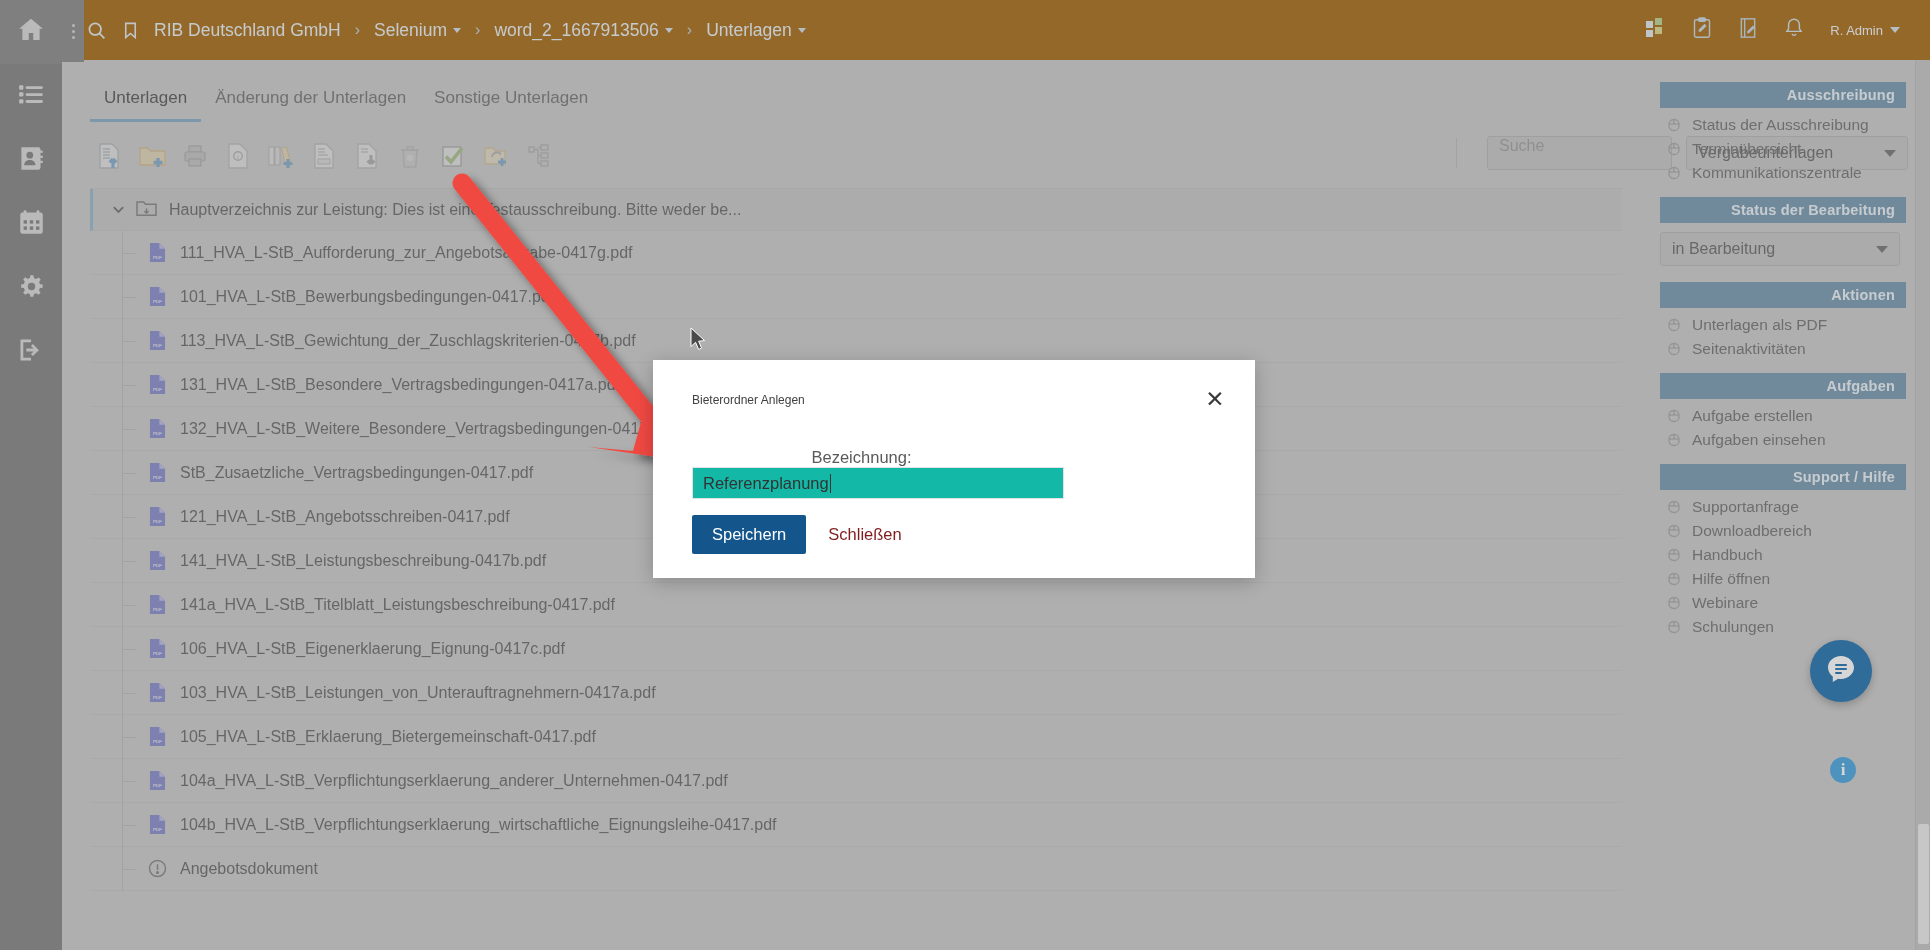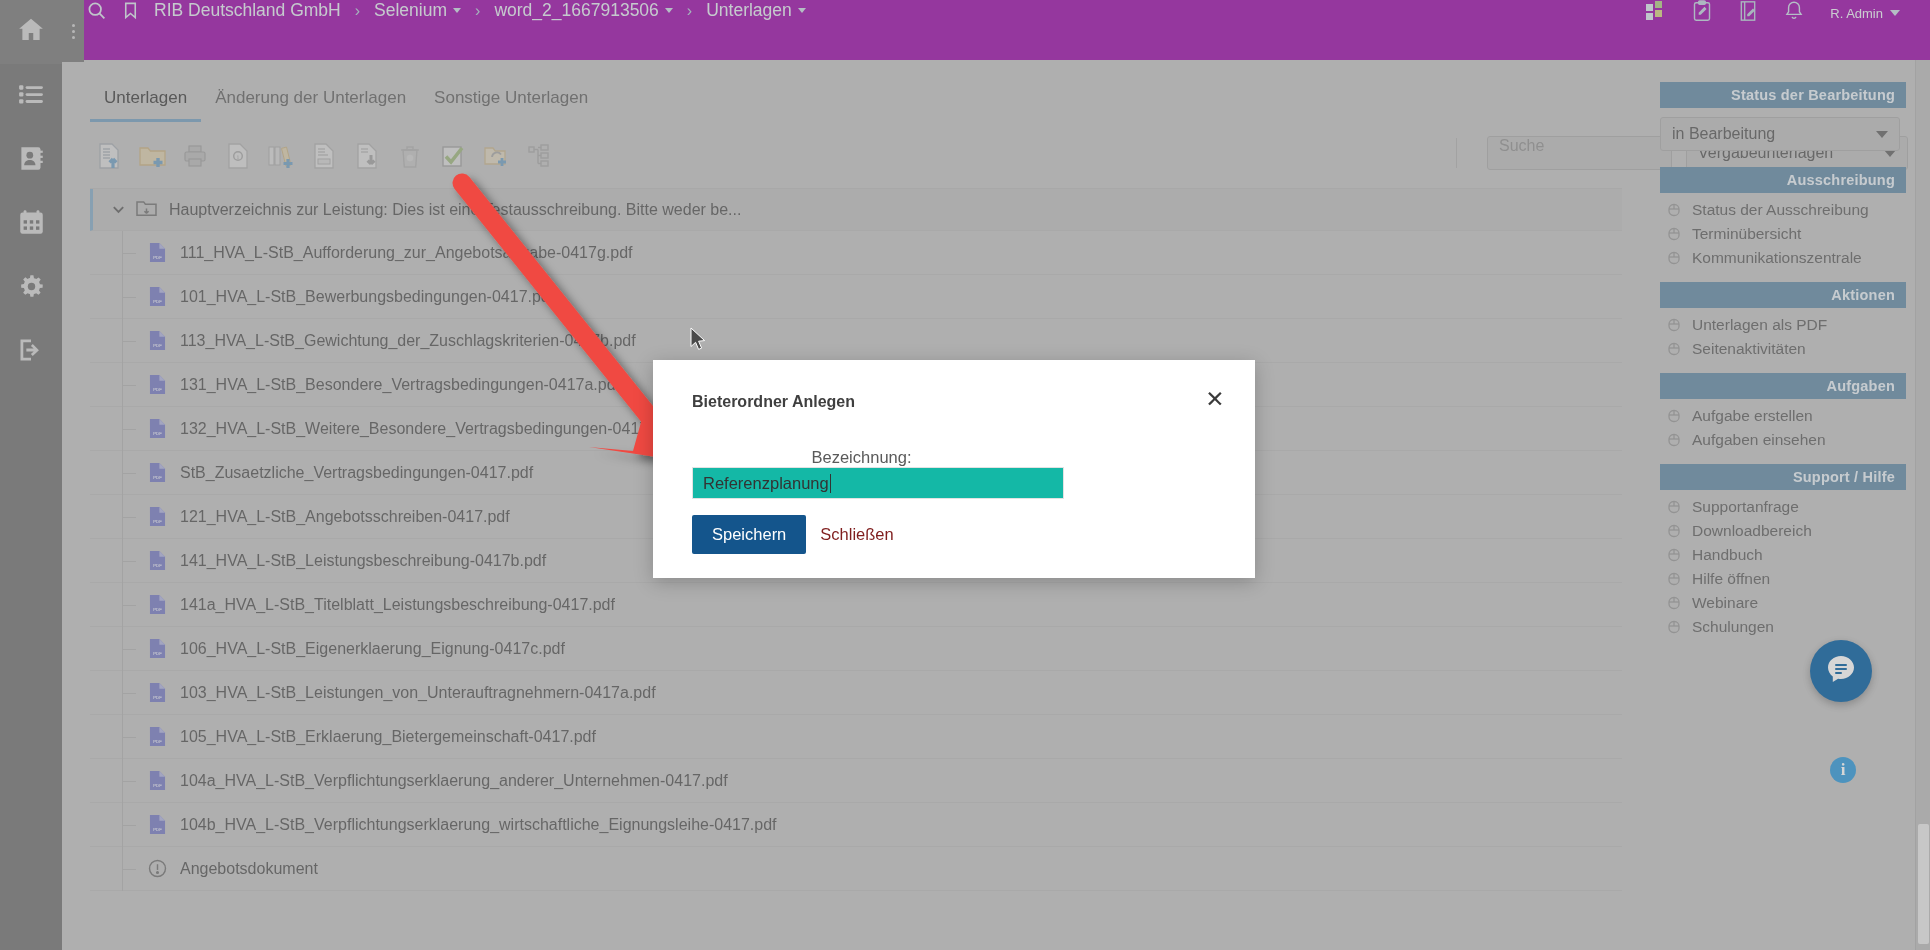--- a/index.html
+++ b/index.html
@@ -43,22 +43,22 @@
     display: flex; align-items: center; justify-content: center;
     flex-direction: column; gap: 3px;
     z-index: 6;
   }
   .rail-dots i { width: 3px; height: 3px; background: #d2d2d2; border-radius: 50%; display:block; }
 
   
   .topbar {
     position: absolute; left: 62px; top: 0;
     width: 1868px; height: 60px;
-    background: #a21caf;
-    display: flex; align-items: flex-start;
+    background: #a16207;
+    display: flex; align-items: center;
     padding-left: 24px; padding-right: 16px;
     z-index: 4;
   }
   .topbar .tb-icon { margin-right: 14px; display:flex; align-items:center; }
   .topbar .tb-icon svg { fill: none; stroke: #dfe8ee; stroke-width: 2; }
   .crumbs { display: flex; align-items: center; flex: 1; gap: 0; }
   .crumb {
     color: #e7eef3; font-size: 17.5px; white-space: nowrap;
     display: flex; align-items: center;
   }
@@ -227,21 +227,21 @@
   
   .modal {
     position: absolute; left: 653px; top: 360px;
     width: 602px; height: 218px;
     background: #ffffff;
     box-shadow: 0 4px 18px rgba(0,0,0,.22);
     z-index: 30;
   }
   .modal-title {
     position: absolute; left: 39px; top: 33px;
-    font-size: 16px; color: #3f3f3f; font-weight: bold;
+    font-size: 12px; color: #3f3f3f;
   }
   .modal-close {
     position: absolute; right: 26px; top: 25px;
     width: 28px; height: 28px;
     display: flex; align-items: center; justify-content: center;
     color: #3a3a3a; font-size: 23px; line-height: 1;
     font-family: "Liberation Sans", sans-serif;
   }
   .modal-field {
     position: absolute; left: 39px; top: 88px;
@@ -253,21 +253,21 @@
     background: #14b8a6; border: 1px solid #e2e2e2;
     display: flex; align-items: center; padding: 0 10px;
     font-size: 16.5px; color: #333;
   }
   .caretbar {
     display: inline-block; width: 1px; height: 19px;
     background: #333; margin-left: 1px;
   }
   .modal-actions {
     position: absolute; left: 39px; top: 155px;
-    display: flex; align-items: flex-end; gap: 6px;
+    display: flex; align-items: flex-end; gap: 14px;
   }
   .btn-primary {
     background: #14558c; color: #fff;
     font-size: 16.5px; padding: 10px 20px; border: none; border-radius: 2px;
   }
   .btn-link {
     color: #7f1d1d; font-size: 16.5px; padding: 10px 8px;
   }
 </style>
 </head>
@@ -756,54 +756,54 @@
                 <circle cx="10" cy="14.2" r="0.9" fill="#7c7c7c"></circle>
               </svg>
           </span>
           <span class="rowlabel">Angebotsdokument</span>
         </div>
       </div>
 
       <div class="rightpanel">
 
         <div>
+          <div class="panel-head">Ausschreibung</div>
+          <div class="panel-list">
+            <div class="panel-item">
+              <span class="micon"><svg width="16" height="16" viewBox="0 0 16 16" fill="none" stroke="#a0a0a0" stroke-width="1.3">
+                    <rect x="3" y="2.5" width="10" height="11" rx="4.6"></rect>
+                    <line x1="8" y1="2.5" x2="8" y2="7"></line>
+                    <line x1="3" y1="7" x2="13" y2="7"></line>
+                  </svg></span>
+              <span>Status der Ausschreibung</span>
+            </div>
+            <div class="panel-item">
+              <span class="micon"><svg width="16" height="16" viewBox="0 0 16 16" fill="none" stroke="#a0a0a0" stroke-width="1.3">
+                    <rect x="3" y="2.5" width="10" height="11" rx="4.6"></rect>
+                    <line x1="8" y1="2.5" x2="8" y2="7"></line>
+                    <line x1="3" y1="7" x2="13" y2="7"></line>
+                  </svg></span>
+              <span>Terminübersicht</span>
+            </div>
+            <div class="panel-item">
+              <span class="micon"><svg width="16" height="16" viewBox="0 0 16 16" fill="none" stroke="#a0a0a0" stroke-width="1.3">
+                    <rect x="3" y="2.5" width="10" height="11" rx="4.6"></rect>
+                    <line x1="8" y1="2.5" x2="8" y2="7"></line>
+                    <line x1="3" y1="7" x2="13" y2="7"></line>
+                  </svg></span>
+              <span>Kommunikationszentrale</span>
+            </div>
+          </div>
+        </div>
+
+        <div>
           <div class="panel-head">Status der Bearbeitung</div>
           <div class="panel-select">
             <span>in Bearbeitung</span>
             <i class="caret"></i>
-          </div>
-        </div>
-
-        <div>
-          <div class="panel-head">Ausschreibung</div>
-          <div class="panel-list">
-            <div class="panel-item">
-              <span class="micon"><svg width="16" height="16" viewBox="0 0 16 16" fill="none" stroke="#a0a0a0" stroke-width="1.3">
-                    <rect x="3" y="2.5" width="10" height="11" rx="4.6"></rect>
-                    <line x1="8" y1="2.5" x2="8" y2="7"></line>
-                    <line x1="3" y1="7" x2="13" y2="7"></line>
-                  </svg></span>
-              <span>Status der Ausschreibung</span>
-            </div>
-            <div class="panel-item">
-              <span class="micon"><svg width="16" height="16" viewBox="0 0 16 16" fill="none" stroke="#a0a0a0" stroke-width="1.3">
-                    <rect x="3" y="2.5" width="10" height="11" rx="4.6"></rect>
-                    <line x1="8" y1="2.5" x2="8" y2="7"></line>
-                    <line x1="3" y1="7" x2="13" y2="7"></line>
-                  </svg></span>
-              <span>Terminübersicht</span>
-            </div>
-            <div class="panel-item">
-              <span class="micon"><svg width="16" height="16" viewBox="0 0 16 16" fill="none" stroke="#a0a0a0" stroke-width="1.3">
-                    <rect x="3" y="2.5" width="10" height="11" rx="4.6"></rect>
-                    <line x1="8" y1="2.5" x2="8" y2="7"></line>
-                    <line x1="3" y1="7" x2="13" y2="7"></line>
-                  </svg></span>
-              <span>Kommunikationszentrale</span>
-            </div>
           </div>
         </div>
 
         <div>
           <div class="panel-head">Aktionen</div>
           <div class="panel-list">
             <div class="panel-item">
               <span class="micon"><svg width="16" height="16" viewBox="0 0 16 16" fill="none" stroke="#a0a0a0" stroke-width="1.3">
                     <rect x="3" y="2.5" width="10" height="11" rx="4.6"></rect>
                     <line x1="8" y1="2.5" x2="8" y2="7"></line>

